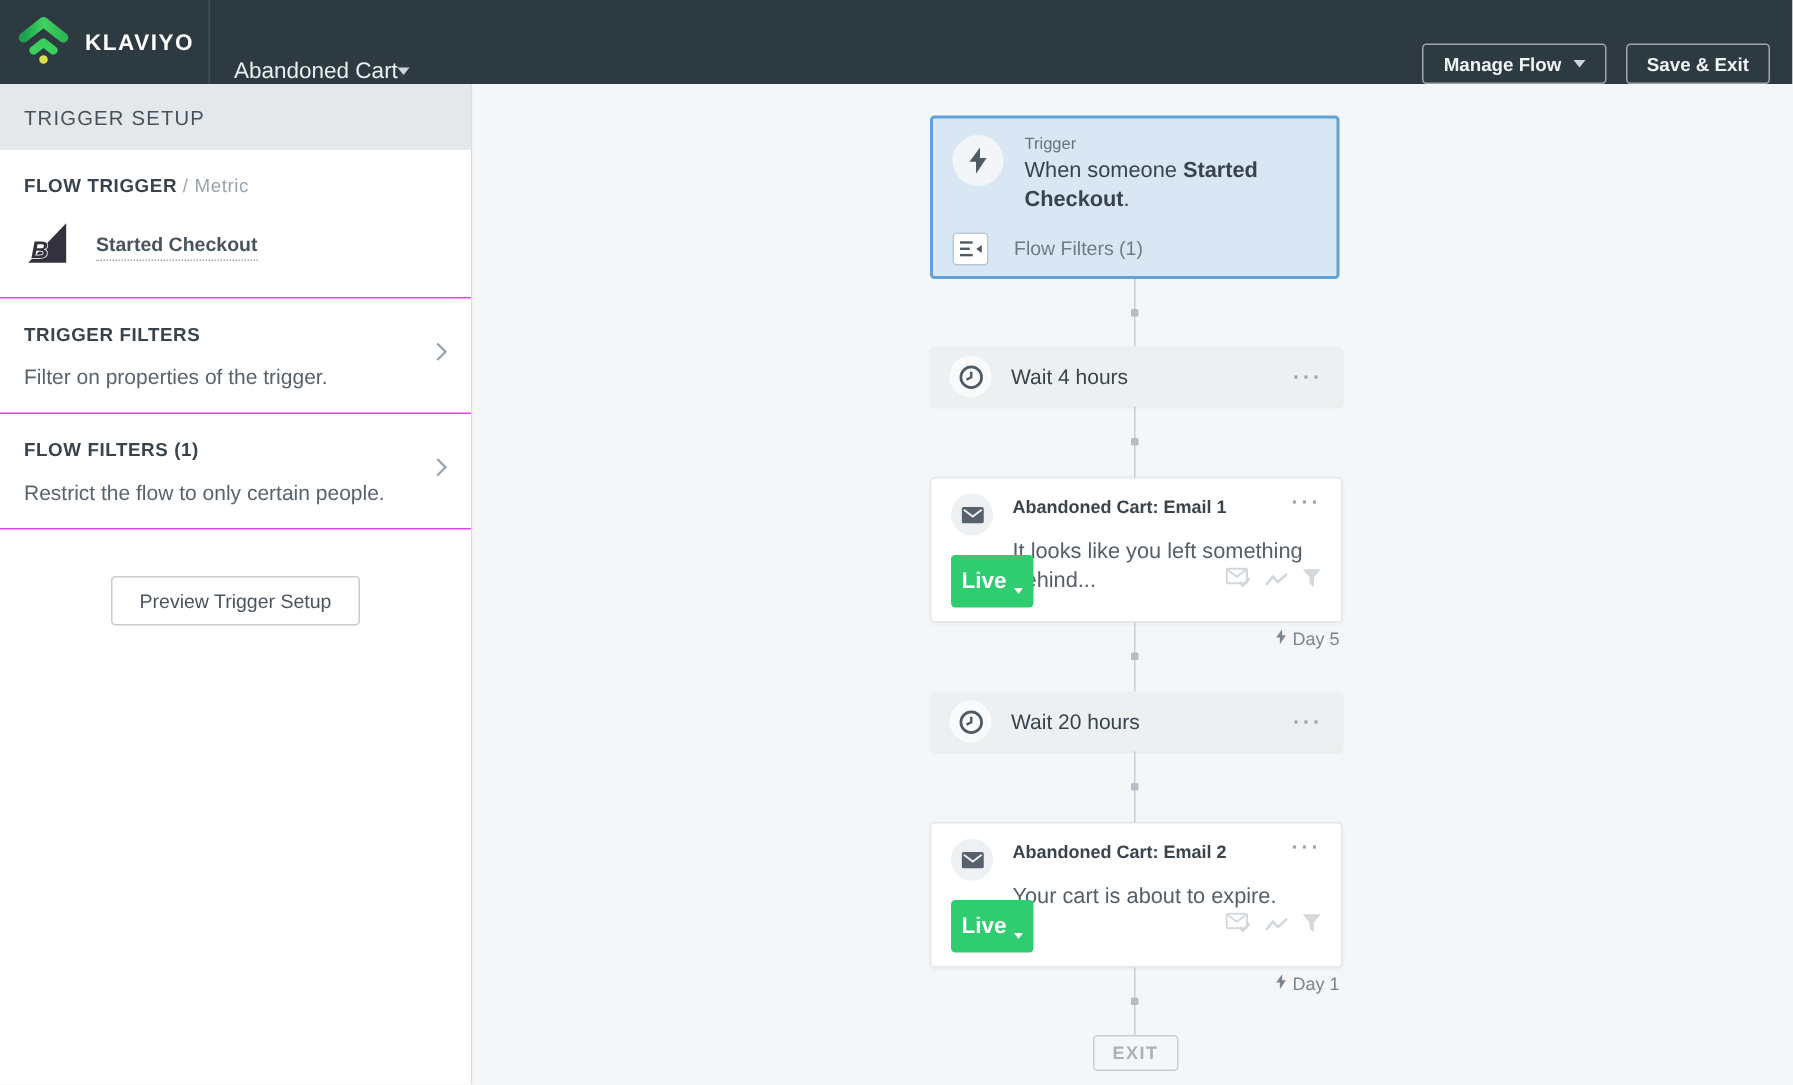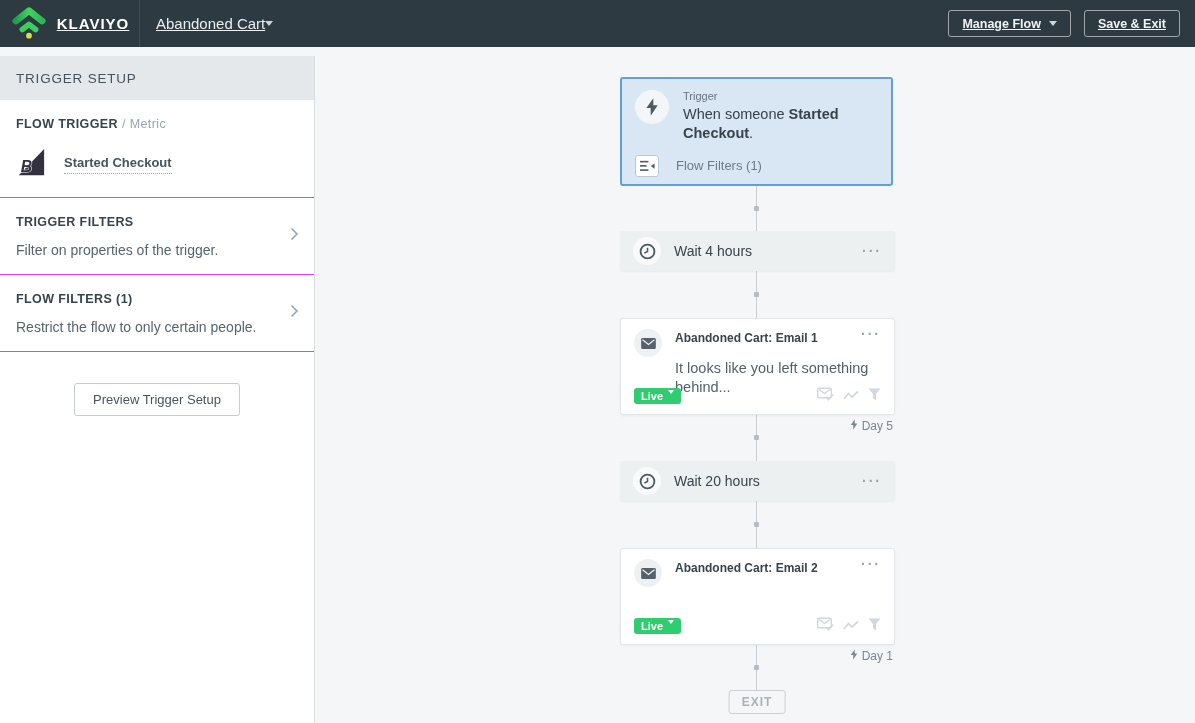--- a/index.html
+++ b/index.html
@@ -1,22 +1,22 @@
 <!DOCTYPE html>
 <html><head>
 <meta charset="utf-8">
 <style>
   * { margin:0; padding:0; box-sizing:border-box; }
   html,body { width:1195px; height:723px; overflow:hidden; background:#f4f6f7;
               font-family:"Liberation Sans", sans-serif; }
   .app { position:relative; width:1195px; height:723px; }
 
   
-  .topbar { position:absolute; top:0; left:0; right:0; height:47px; background:#2d3a42;
-            display:flex; align-items:center; color:#eef2f4;text-decoration:underline; }
+  .topbar { position:absolute; top:0; left:0; right:0; height:56px; background:#2d3a42;
+            display:flex; align-items:flex-end; color:#eef2f4; }
   .logo-area { width:140px; height:100%; display:flex; align-items:center; justify-content:center;
                gap:9px; border-right:1px solid rgba(255,255,255,0.10); cursor:pointer; }
   .brand { font-size:15px; font-weight:bold; letter-spacing:1px; color:#ffffff; }
   .flow-title { margin-left:16px; display:flex; align-items:center; font-size:15px;
                 color:#e9eef0; cursor:pointer; }
   .caret { width:0; height:0; border-left:4.5px solid transparent; border-right:4.5px solid transparent;
            border-top:5px solid #cfd6da; }
   .tb-actions { margin-left:auto; margin-right:15px; display:flex; gap:13px; }
   .tb-btn { display:flex; align-items:center; gap:8px; height:27px; padding:0 13px;
             background:transparent; border:1px solid rgba(255,255,255,0.55); border-radius:3px;
@@ -65,22 +65,22 @@
 
   .email-card { left:305px; width:275px; height:97px; background:#ffffff; border:1px solid #e3e7ea;
                 box-shadow:0 1px 3px rgba(0,0,0,0.05); padding:10px 13px; cursor:pointer; }
   .email1 { top:262px; } .email2 { top:492px; }
   .em-grid { display:grid; grid-template-columns:41px 1fr 20px; }
   .em-circle { width:28px; height:28px; background:#eef1f3; }
   .em-title { font-size:12px; font-weight:bold; color:#39434c; padding-top:2px; }
   .em-subject { grid-column:2 / 4; font-size:14.5px; color:#555f69; line-height:1.3; margin-top:2px; }
   .em-footer { position:absolute; left:13px; right:13px; bottom:9px; display:flex;
                justify-content:space-between; align-items:center; }
-  .live-badge { background:#2fcd6f; color:#ffffff; font-size:11px; font-weight:bold; border-radius:3px;
-                padding:2px 7px; display:flex; align-items:flex-start; gap:5px; cursor:pointer; }
+  .live-badge { background:#2fcd6f; color:#ffffff; font-size:15px; font-weight:bold; border-radius:3px;
+                padding:9px 7px; display:flex; align-items:flex-end; gap:5px; cursor:pointer; }
   .live-badge .caret { border-top-color:#ffffff; border-left-width:3.5px; border-right-width:3.5px;
                        border-top-width:4px; }
   .em-actions { display:flex; align-items:center; gap:9px; }
 
   .ellipsis { font-size:14px; font-weight:bold; letter-spacing:2px; color:#99a3ab; cursor:pointer;
               line-height:10px; }
   .wait-card .ellipsis { margin-left:auto; }
 
   .day-label { position:absolute; display:flex; align-items:center; gap:4px; font-size:12px;
                color:#7b8691; }
@@ -280,20 +280,21 @@
     <div class="card email-card email2">
       <div class="em-grid">
         <span class="icon-circle em-circle">
           <svg width="15" height="11" viewBox="0 0 16 12">
             <rect width="16" height="12" rx="1.5" fill="#57616b"></rect>
             <path d="M1.5 2 L8 7 L14.5 2" stroke="#eef1f3" stroke-width="1.4" fill="none"></path>
           </svg>
         </span>
         <span class="em-title">Abandoned Cart: Email 2</span>
         <span class="ellipsis">···</span>
+        <span class="em-subject">Your cart is about to expire.</span>
       </div>
       <div class="em-footer">
         <span class="live-badge">
           <span>Live</span>
           <span class="caret"></span>
         </span>
         <span class="em-actions">
           <span>
             <svg width="17" height="14" viewBox="0 0 17 14">
               <rect x="0.7" y="1.2" width="13.6" height="9.6" rx="1.2" fill="none" stroke="#d2d8dc" stroke-width="1.4"></rect>

